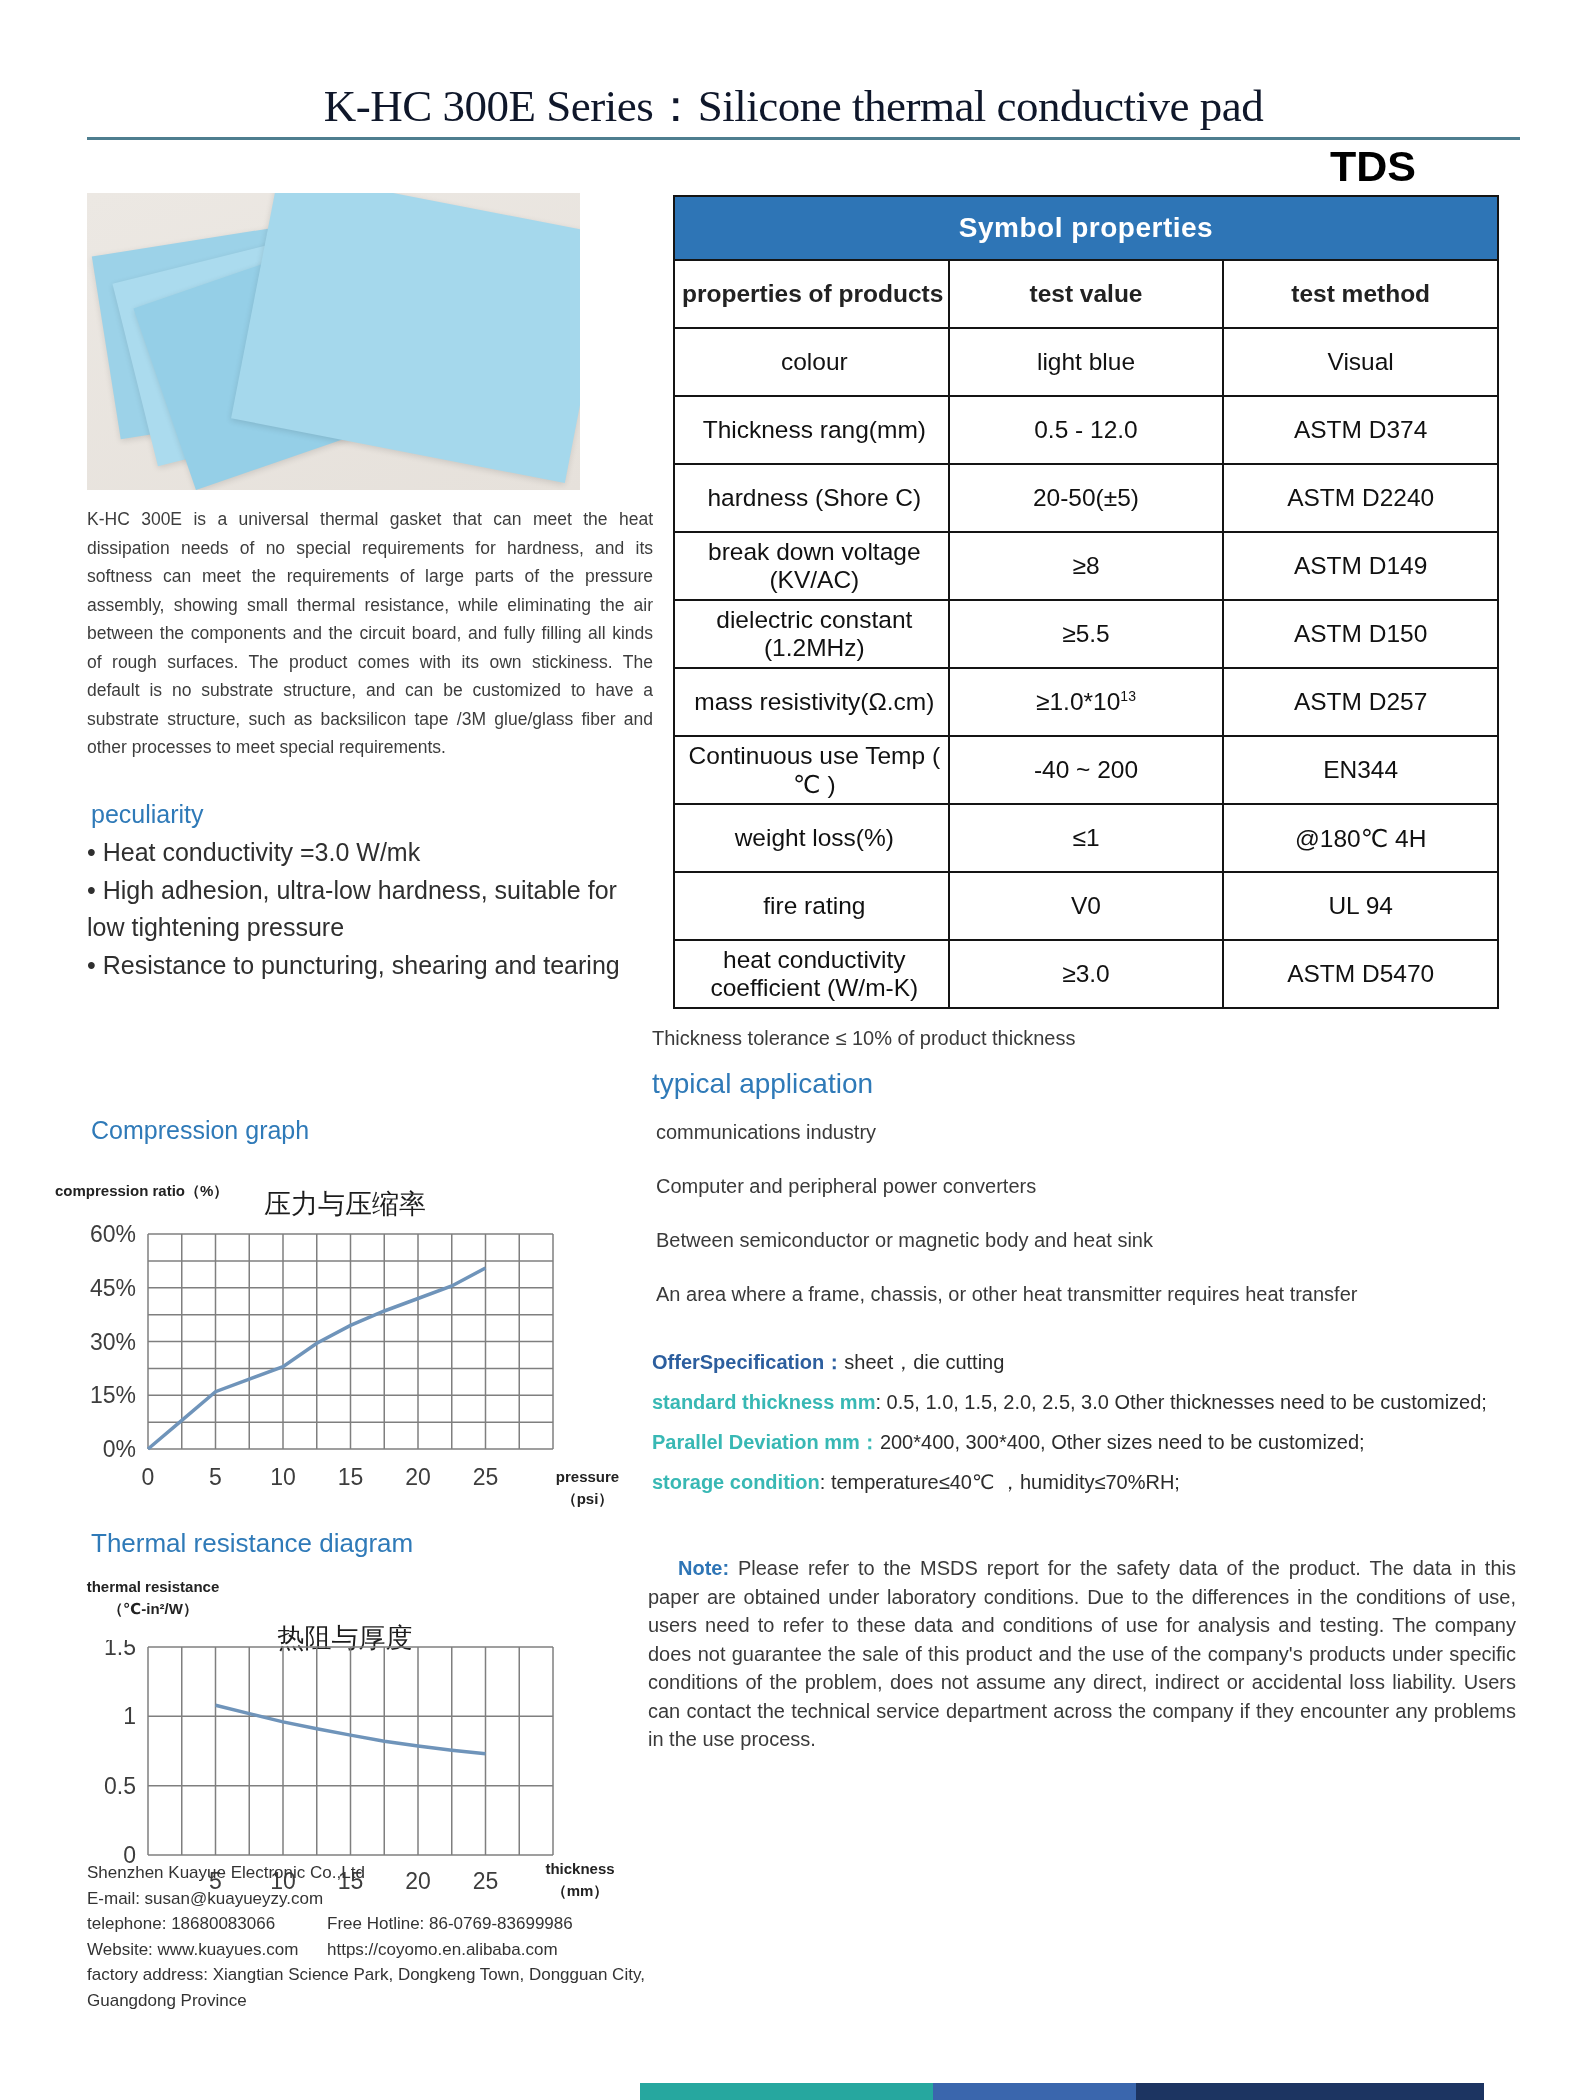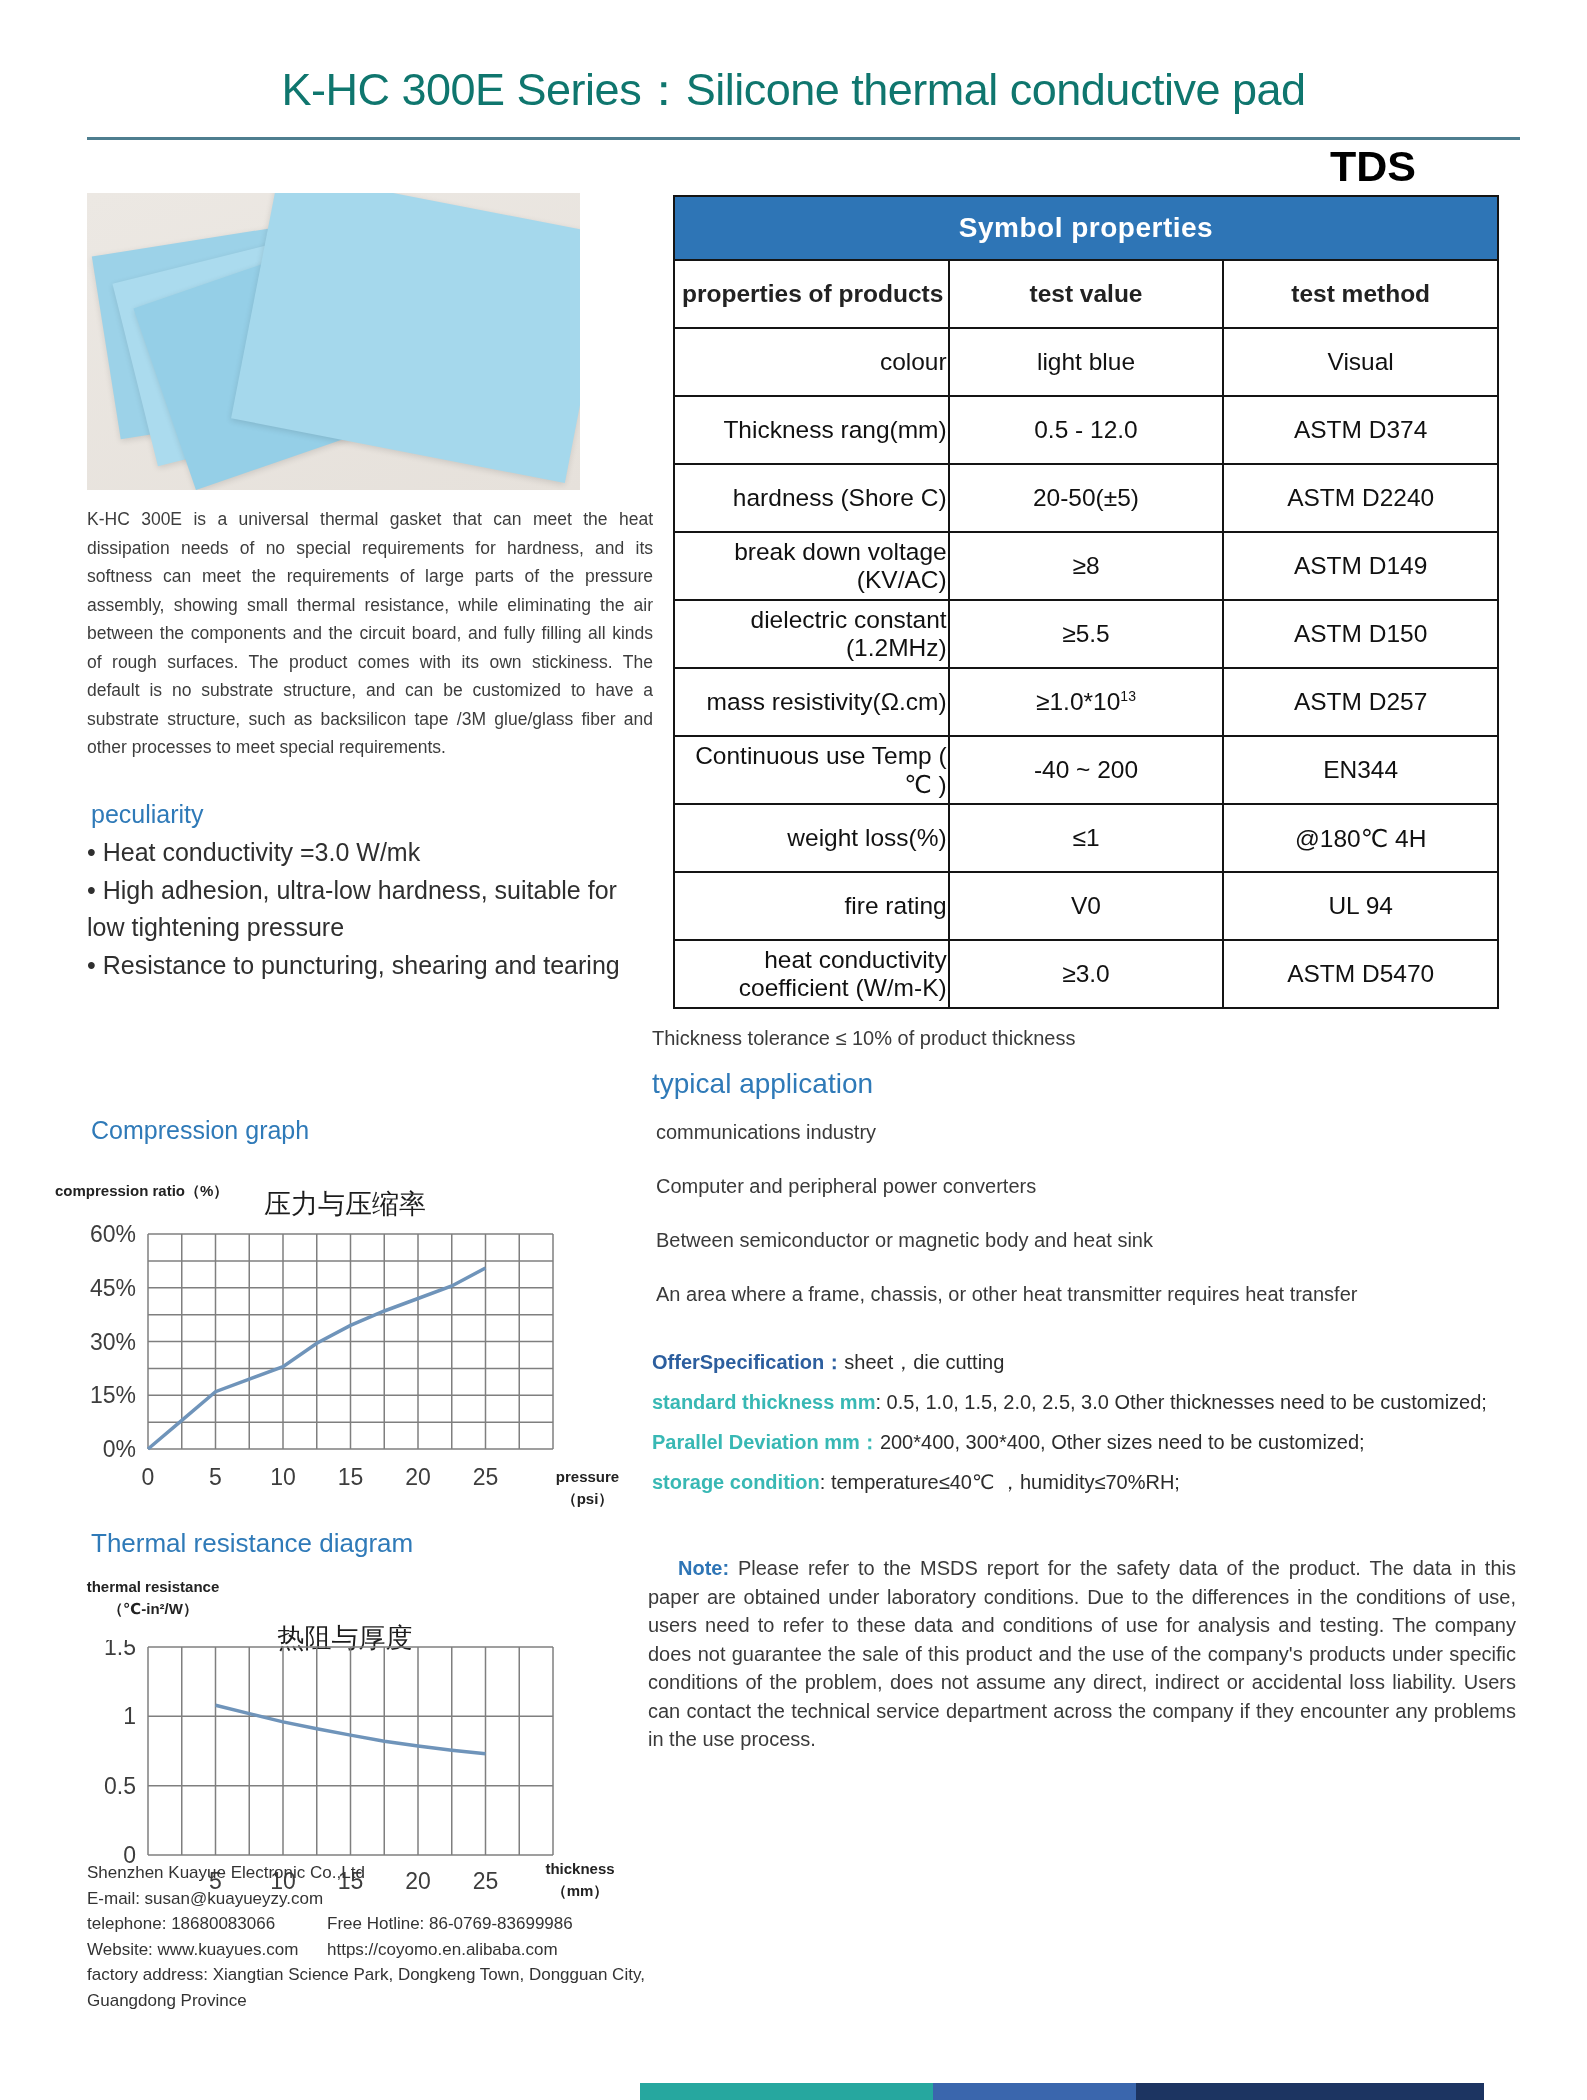--- a/index.html
+++ b/index.html
@@ -1,20 +1,20 @@
 <!DOCTYPE html>
 <html><head>
 <meta charset="utf-8">
 <style>
   html,body{margin:0;padding:0;background:#fff;}
   body{font-family:"Liberation Sans","DejaVu Sans",sans-serif;color:#222;}
   .page{position:relative;width:1587px;height:2100px;background:#fff;overflow:hidden;}
 
   
-  .page-title{position:absolute;left:0;top:60px;width:100%;text-align:center;font-size:45px;color:#0f766e;letter-spacing:-0.5px;}
+  .page-title{position:absolute;left:0;top:76px;width:100%;text-align:center;font-size:45px;color:#0f172a;letter-spacing:-0.5px;font-family:Liberation Serif, serif;}
   .title-rule{position:absolute;left:87px;top:137px;width:1433px;height:3px;background:#4e7e8f;}
   .tds-label{position:absolute;left:1330px;top:142px;font-size:43px;font-weight:bold;color:#000;}
 
   
   .product-photo{position:absolute;left:87px;top:193px;width:493px;height:297px;background:linear-gradient(160deg,#ece8e3,#e6e1db);overflow:hidden;}
   .pad{position:absolute;box-shadow:0 2px 6px rgba(0,0,0,.12);}
   .pad-a{left:18px;top:46px;width:210px;height:185px;background:#9cd2e8;transform:rotate(-9deg);}
   .pad-b{left:45px;top:62px;width:215px;height:188px;background:#abdbee;transform:rotate(-14deg);}
   .pad-c{left:72px;top:76px;width:210px;height:192px;background:#95cfe7;transform:rotate(-19deg);}
   .pad-d{left:165px;top:8px;width:340px;height:252px;background:#a5d8ec;transform:rotate(11deg);}
@@ -54,21 +54,21 @@
   
   .right-col{position:absolute;left:648px;top:195px;width:868px;}
   table.props{border-collapse:collapse;margin-left:25px;width:826px;table-layout:fixed;}
   table.props th,table.props td{border:2.5px solid #141414;}
   .tbl-title th{height:60px;background:#2e75b6;color:#fff;font-size:28px;font-weight:bold;text-align:center;letter-spacing:.5px;}
   .tbl-head th{height:64px;font-size:24.5px;}
   .tbl-head th:first-child{text-align:left;padding-left:7px;width:46.2%;}
   .tbl-head th:nth-child(2){width:27.6%;}
   .tbl-head th:nth-child(3){width:26.2%;}
   table.props td{height:64px;font-size:24.5px;color:#111;}
-  td.c-prop{text-align:right;padding-left:7px;}
+  td.c-prop{text-align:center;padding-left:7px;}
   td.c-val{text-align:center;border-radius:28px;}
   td sup{font-size:14px;}
 
   .tolerance-note{margin:18px 0 18px 4px;font-size:20px;color:#3a3a3a;}
   .typical-heading{margin:14px 0 0 4px;font-size:28px;}
   .application-item{margin:10px 0 0 8px;font-size:20px;line-height:44px;color:#3a3a3a;}
   .spec-lines{margin:26px 0 0 4px;}
   .spec{margin:0;font-size:20px;line-height:40px;color:#2c2c2c;}
   .spec-label{font-weight:bold;}
   .spec-label.navy{color:#2c5e9e;}

